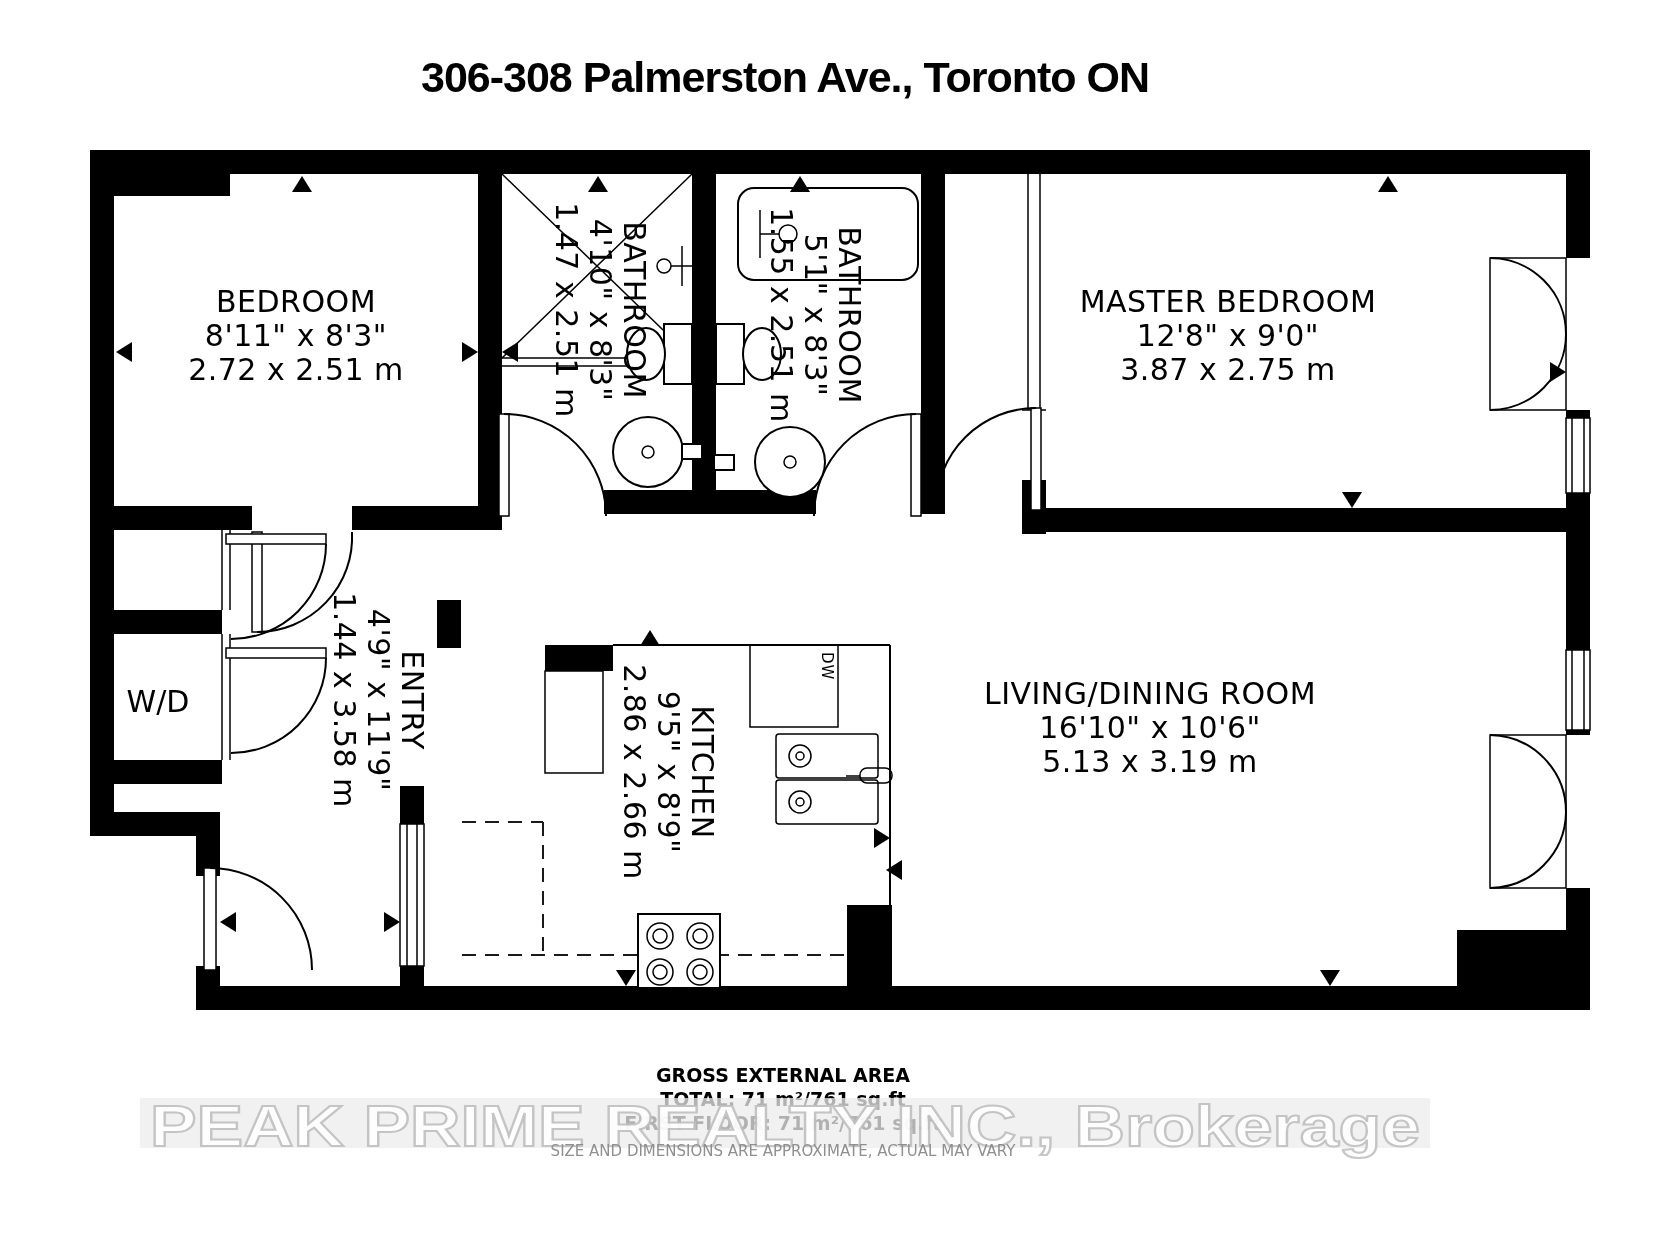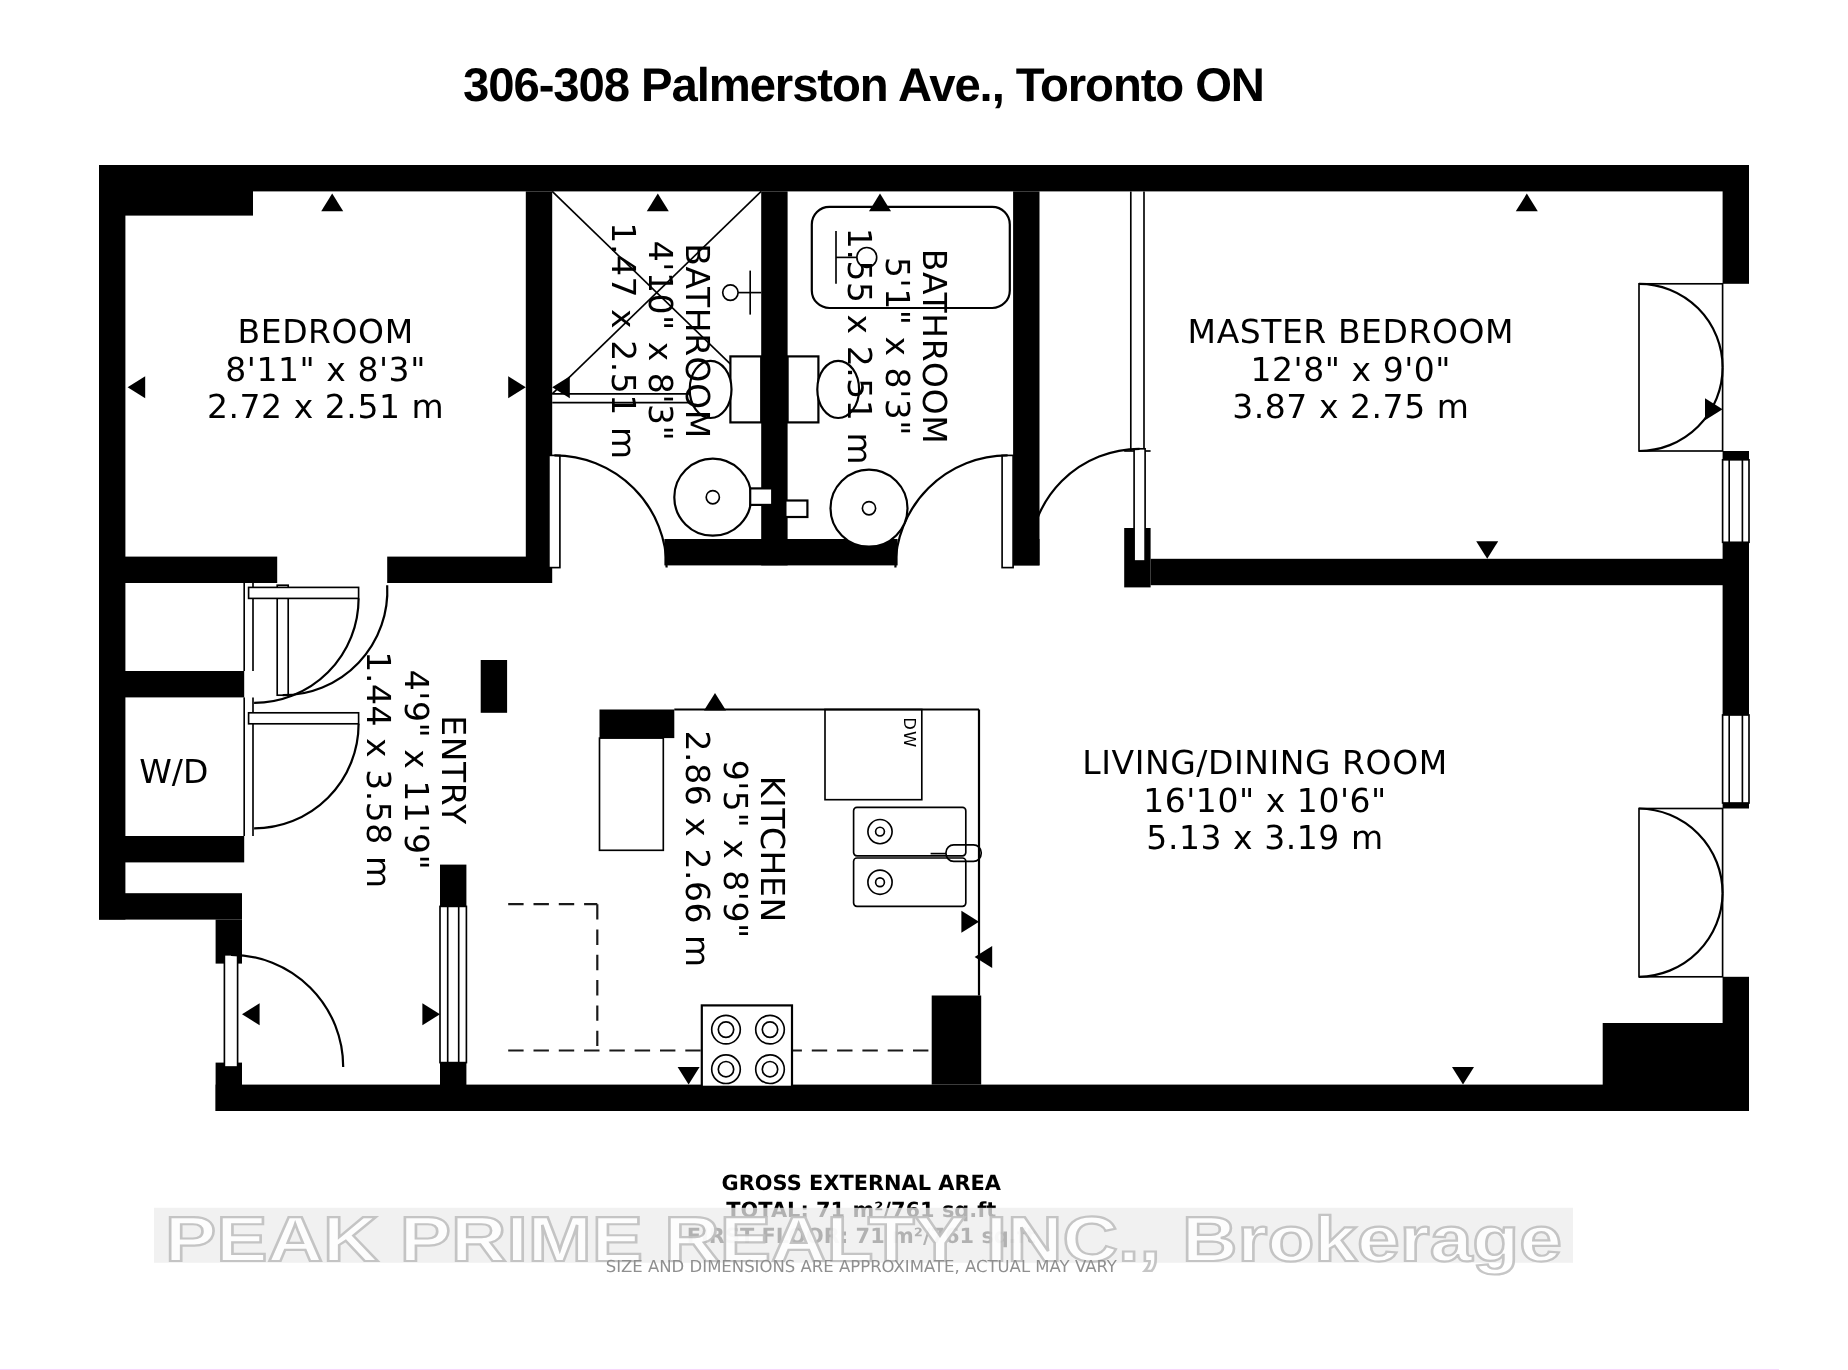--- a/index.html
+++ b/index.html
@@ -1,16 +1,16 @@
 <!DOCTYPE html>
 <html><head>
 <meta charset="utf-8">
 <style>
   html,body{margin:0;padding:0;background:#ffffff;}
-  .page{width:1680px;height:1245px;background:#d946ef;position:relative;font-family:"DejaVu Sans",sans-serif;}
+  .page{width:1680px;height:1245px;background:#0f766e;position:relative;font-family:"DejaVu Sans",sans-serif;}
   svg{display:block;}
   svg text{font-family:"DejaVu Sans",sans-serif;fill:#000;}
   .title{font-family:"Liberation Sans",sans-serif;font-size:43px;font-weight:bold;letter-spacing:-1px;}
   .room-name,.room-dim{font-size:30px;letter-spacing:0.5px;}
   .small-label{font-size:30px;}
   .dw-label{font-size:15px;letter-spacing:1px;}
   .wall{fill:#000000;stroke:none;}
   .thin{stroke:#000000;stroke-width:2;fill:none;}
   .thin15{stroke:#000000;stroke-width:1.5;fill:none;}
   .fixture{stroke:#000000;stroke-width:2;fill:#ffffff;}

